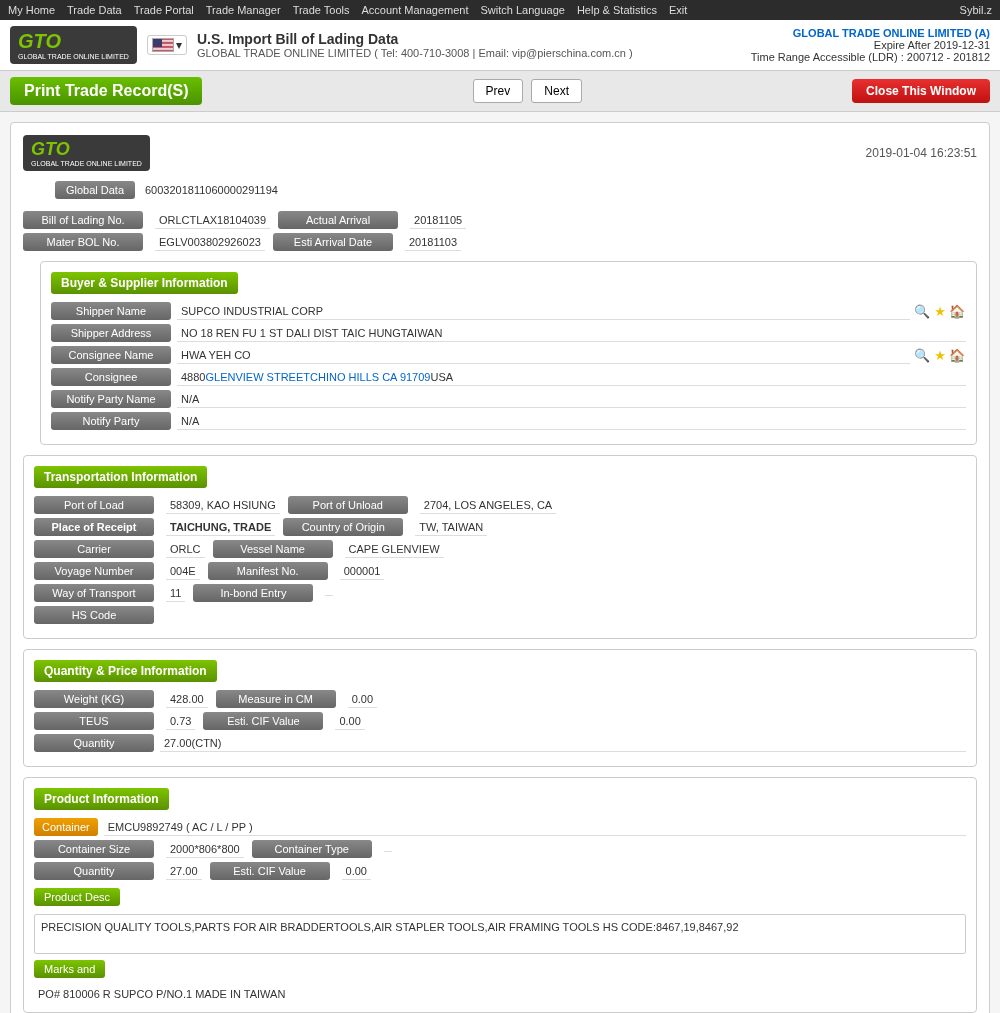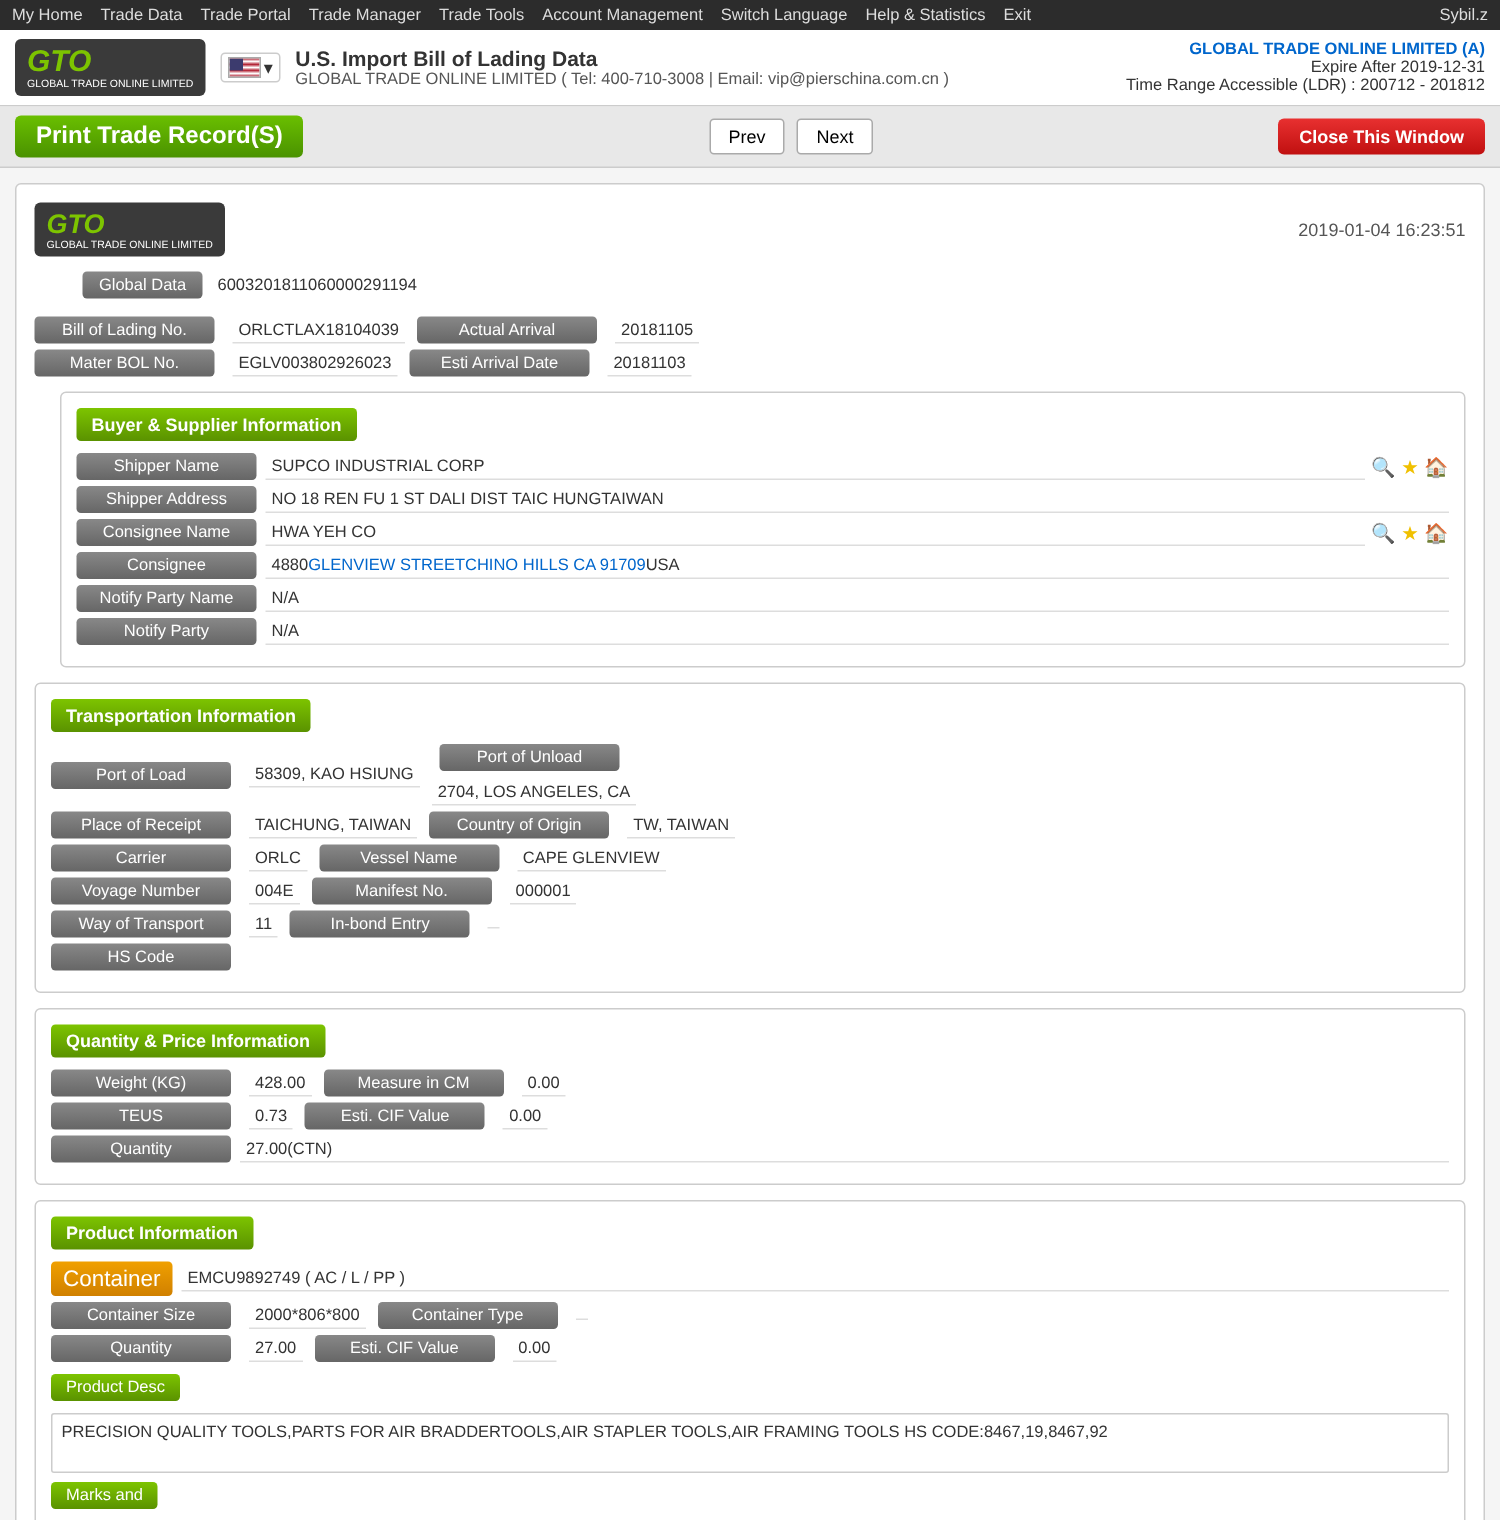--- a/index.html
+++ b/index.html
@@ -67,21 +67,21 @@
     .two-col { display: flex; gap: 8px; }
 
     .hs-highlight { color: #0066cc; font-weight: bold; }
 
     
     .product-desc-box { border: 1px solid #ccc; padding: 6px; font-size: 11px; color: #333; background: #fff; min-height: 40px; margin-bottom: 6px; border-radius: 2px; }
 
     .marks-label { background: linear-gradient(#7dc400, #5a9200); color: #fff; padding: 3px 10px; border-radius: 3px; font-size: 11px; display: inline-block; margin-bottom: 4px; }
     .marks-value { font-size: 11px; color: #333; padding: 2px 4px; }
 
-    .container-label { background: linear-gradient(#f0a000, #d08000); color: #fff; padding: 3px 8px; border-radius: 3px; font-size: 15px; display: inline-block; margin-right: 6px; }
+    .container-label { background: linear-gradient(#f0a000, #d08000); color: #fff; padding: 3px 8px; border-radius: 3px; font-size: 11px; display: inline-block; margin-right: 6px; }
   </style>
 </head>
 <body>
 
 <div class="top-nav">
   <div class="top-nav-left">
     <span>My Home</span>
     <span>Trade Data</span>
     <span>Trade Portal</span>
     <span>Trade Manager</span>
@@ -218,30 +218,30 @@
     <div style="border:1px solid #ccc; border-radius:4px; padding:10px; margin-bottom:10px;">
       <div>
         <span class="section-header">Transportation Information</span>
       </div>
 
       <div class="two-col" style="margin-bottom:4px;">
         <div style="display:flex; align-items:center; gap:6px;">
           <span class="field-label">Port of Load</span>
           <span class="field-value">58309, KAO HSIUNG</span>
         </div>
-        <div style="display:flex; align-items:center; gap:6px;flex-direction:column;">
+        <div style="display:flex; align-items:center; gap:6px;">
           <span class="field-label">Port of Unload</span>
           <span class="field-value">2704, LOS ANGELES, CA</span>
         </div>
       </div>
 
       <div class="two-col" style="margin-bottom:4px;">
-        <div style="display:flex; align-items:center; gap:6px;">
+        <div style="display:flex; align-items:center; gap:6px;font-weight:bold;">
           <span class="field-label">Place of Receipt</span>
-          <span class="field-value">TAICHUNG, TAIWAN</span>
+          <span class="field-value">TAICHUNG, TRADE</span>
         </div>
         <div style="display:flex; align-items:center; gap:6px;">
           <span class="field-label">Country of Origin</span>
           <span class="field-value">TW, TAIWAN</span>
         </div>
       </div>
 
       <div class="two-col" style="margin-bottom:4px;">
         <div style="display:flex; align-items:center; gap:6px;">
           <span class="field-label">Carrier</span>

